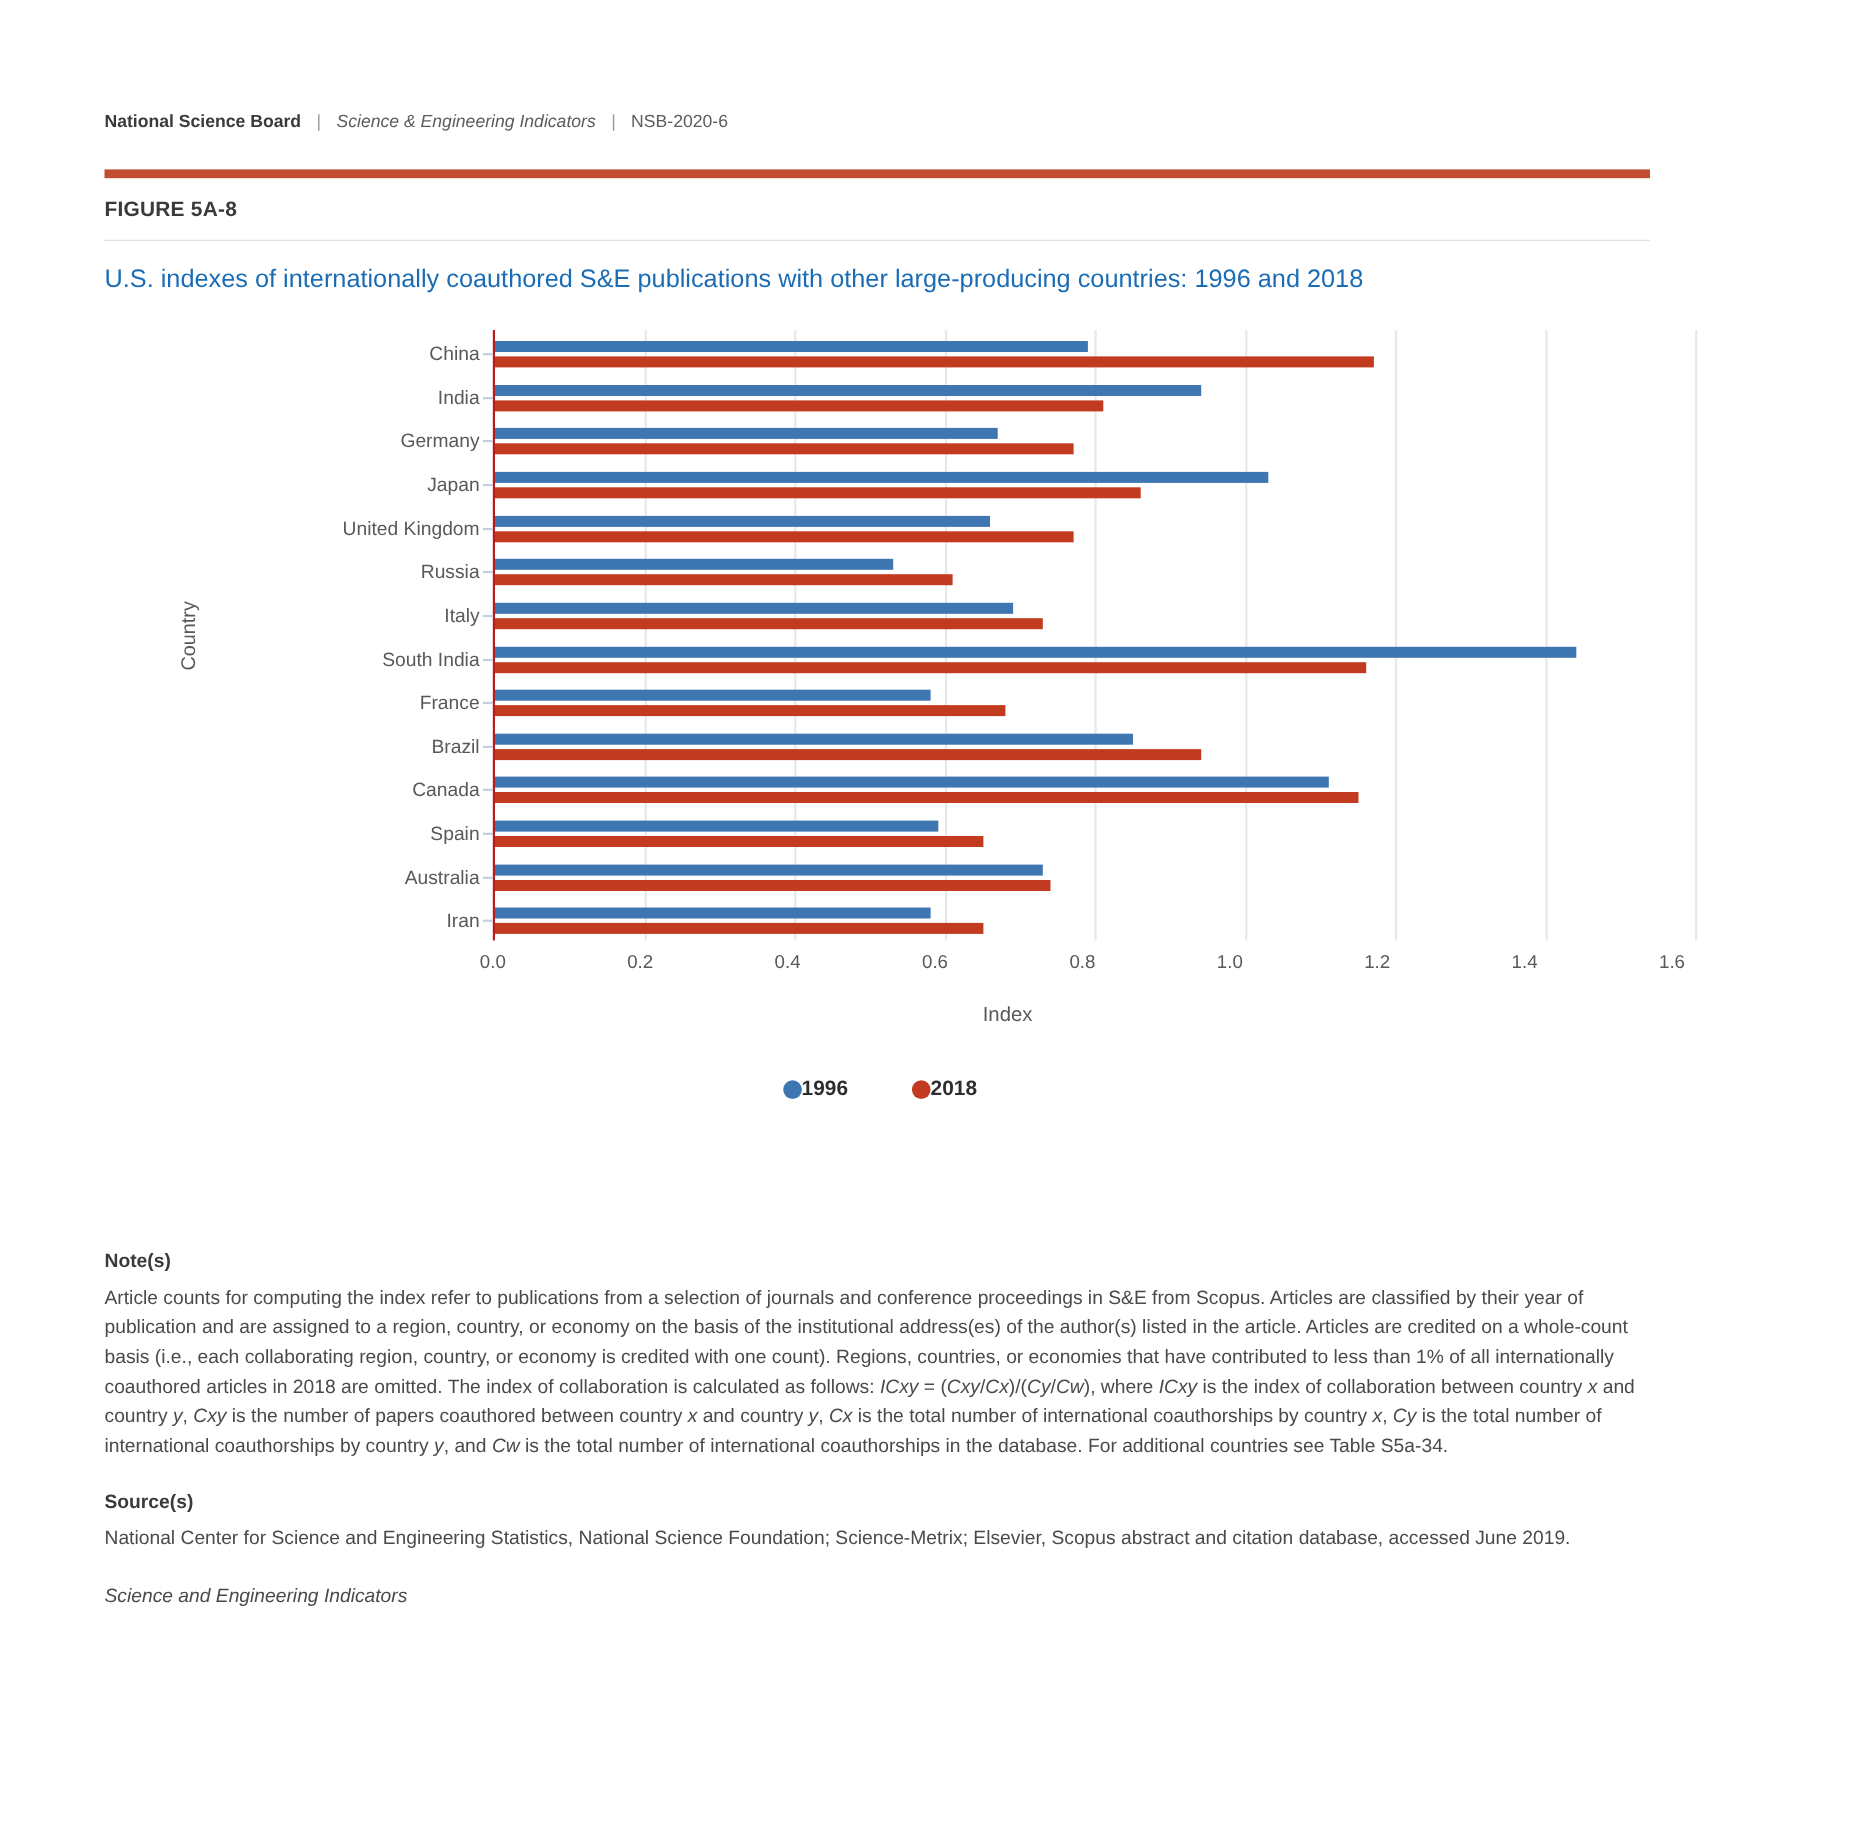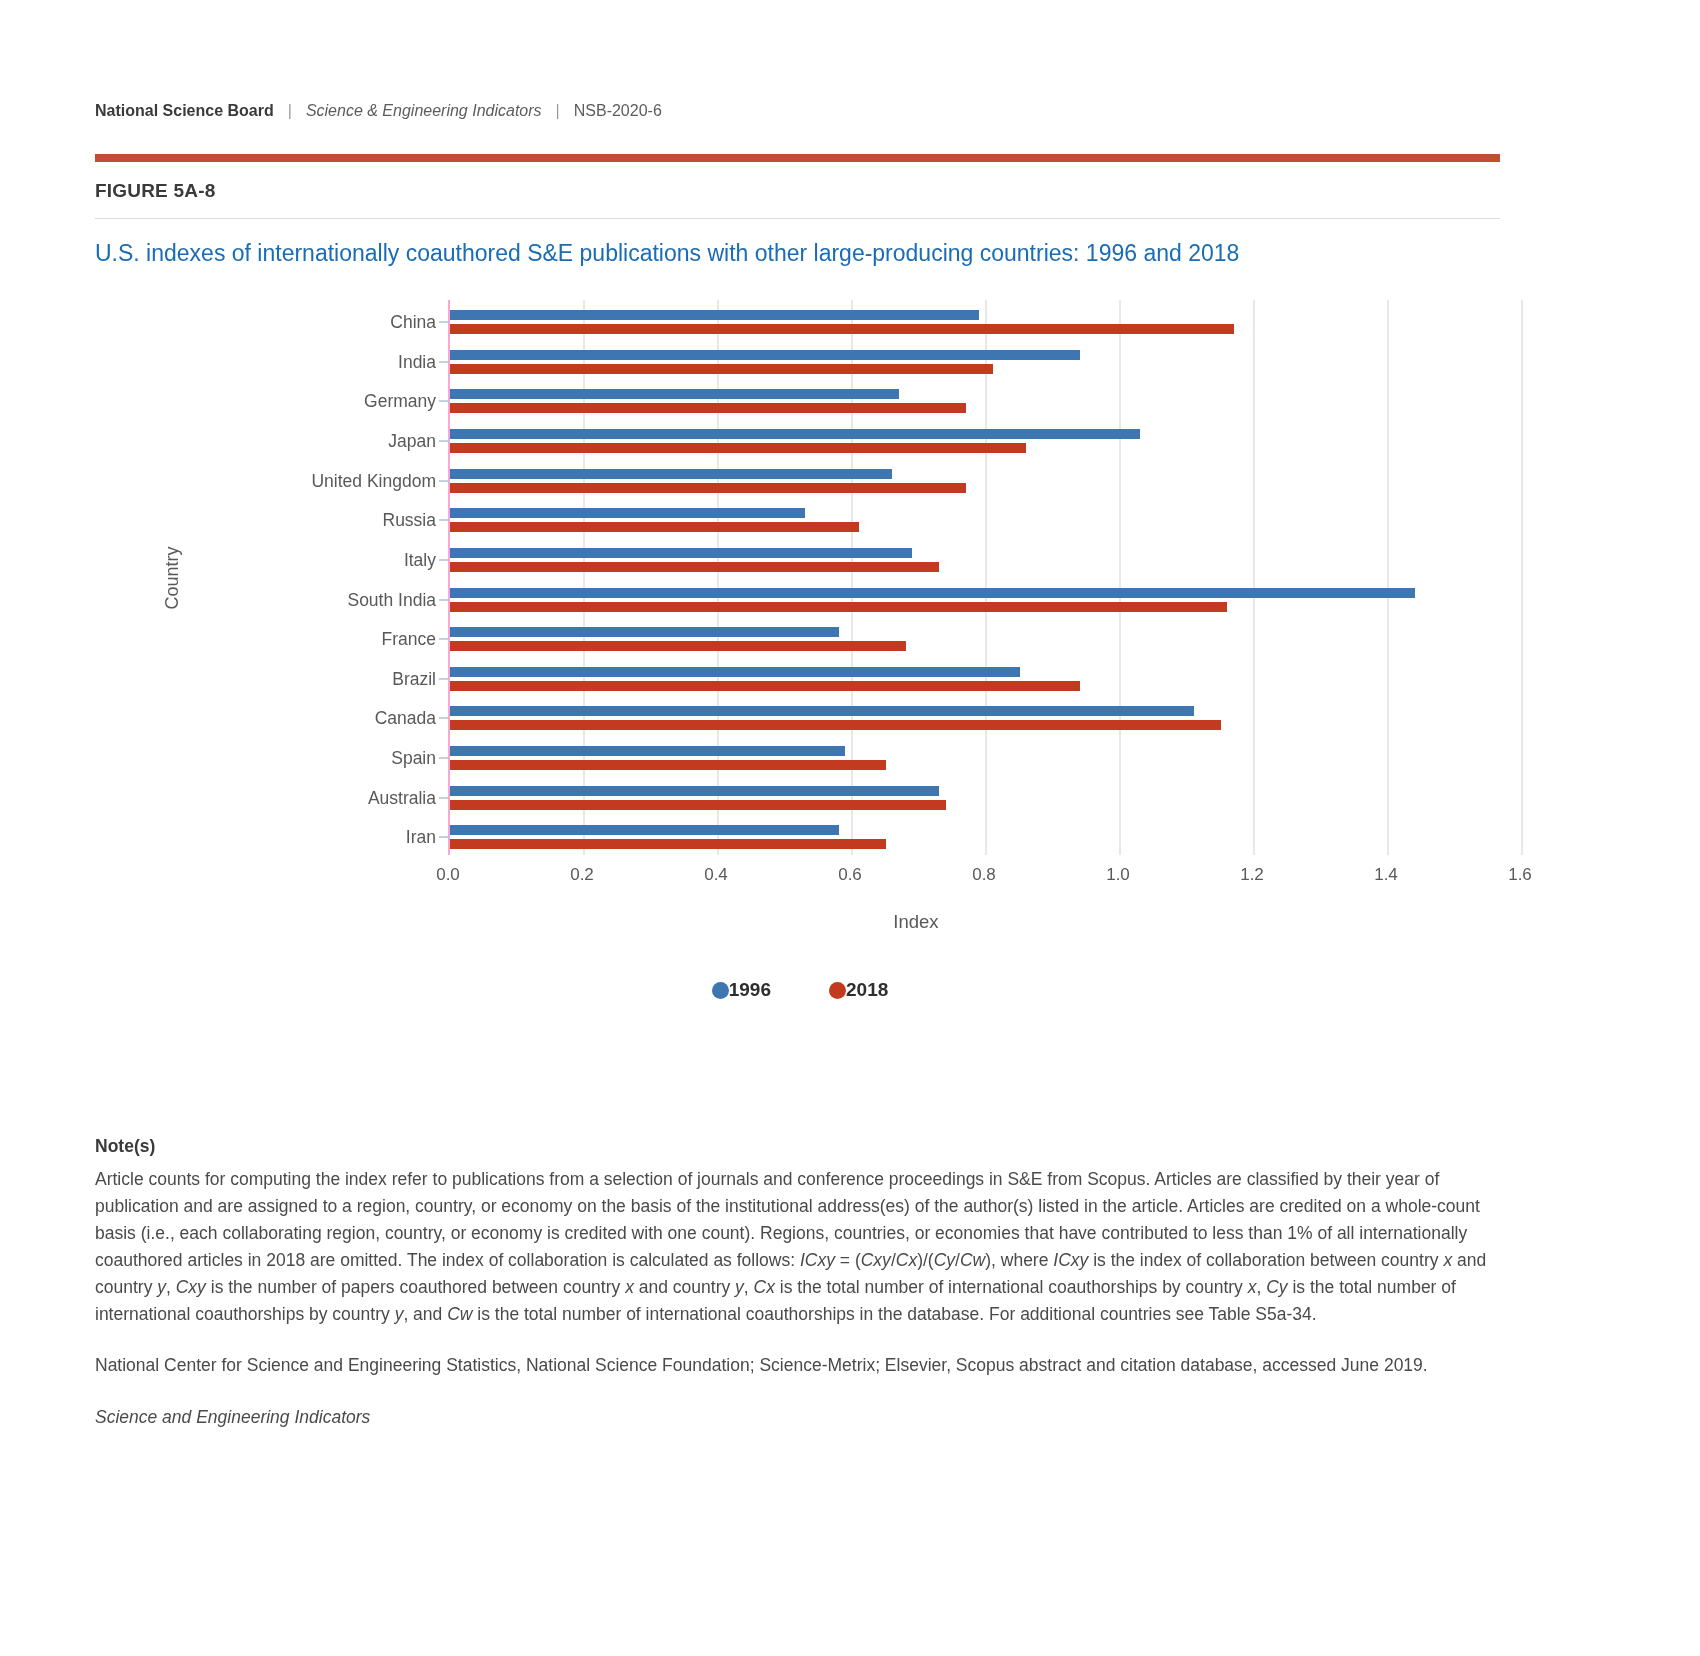--- a/index.html
+++ b/index.html
@@ -10,21 +10,21 @@
   .org{font-weight:700;color:#3a3a3a;}
   .pub{font-style:italic;color:#5c5c5c;}
   .sep{color:#9a9a9a;}
   .report-id{color:#5c5c5c;}
   .rule-red{height:8px;margin-top:34px;background:#c24d33;}
   .fig-label{margin-top:18px;font-size:19px;font-weight:600;color:#3a3a3a;letter-spacing:.2px;}
   .rule-gray{height:1px;background:#dcdcdc;margin-top:16px;}
   .fig-title{margin-top:20px;font-size:23px;font-weight:400;color:#1a6cb5;line-height:28px;}
   
   .chart-wrap{position:relative;height:555px;margin-top:33px;}
-  .plot{position:absolute;left:353px;top:0;width:1072px;height:555px;border-left:2px solid #f9a8d4;}
+  .plot{position:absolute;left:353px;top:0;width:1072px;height:555px;border-left:2px solid #b91c1c;padding-left:20px;}
   .gridline{position:absolute;top:0;bottom:0;width:2px;margin-left:-1px;background:#e8e8e8;}
   .crow{position:absolute;left:0;width:100%;}
   .clabel{position:absolute;right:calc(100% + 14px);top:22px;transform:translateY(-50%);
           white-space:nowrap;font-size:17.5px;color:#595959;}
   .ctick{position:absolute;right:calc(100% + 2px);top:21px;width:9px;height:2px;background:#c3cede;}
   .bar{position:absolute;left:0;height:10px;}
   .y-axis-title{position:absolute;left:77px;top:278px;transform:translate(-50%,-50%) rotate(-90deg);
                 font-size:18px;color:#595959;}
   .xticks{position:relative;margin-left:353px;width:1072px;height:32px;}
   .xtick{position:absolute;top:10px;transform:translateX(-50%);font-size:17px;color:#595959;}
@@ -182,18 +182,19 @@
       <span>2018</span>
     </div>
   </div>
 
   <div class="notes">
     <div class="sec-heading">Note(s)</div>
     <div><span>Article counts for computing the index refer to publications from a selection of journals and conference proceedings in S&amp;E from Scopus. Articles are classified by their year of publication and are assigned to a region, country, or economy on the basis of the institutional address(es) of the author(s) listed in the article. Articles are credited on a whole-count basis (i.e., each collaborating region, country, or economy is credited with one count). Regions, countries, or economies that have contributed to less than 1% of all internationally coauthored articles in 2018 are omitted. The index of collaboration is calculated as follows: </span><span style="font-style: italic;">ICxy</span><span> = (</span><span style="font-style: italic;">Cxy</span><span>/</span><span style="font-style: italic;">Cx</span><span>)/(</span><span style="font-style: italic;">Cy</span><span>/</span><span style="font-style: italic;">Cw</span><span>), where </span><span style="font-style: italic;">ICxy</span><span> is the index of collaboration between country </span><span style="font-style: italic;">x</span><span> and country </span><span style="font-style: italic;">y</span><span>, </span><span style="font-style: italic;">Cxy</span><span> is the number of papers coauthored between country </span><span style="font-style: italic;">x</span><span> and country </span><span style="font-style: italic;">y</span><span>, </span><span style="font-style: italic;">Cx</span><span> is the total number of international coauthorships by country </span><span style="font-style: italic;">x</span><span>, </span><span style="font-style: italic;">Cy</span><span> is the total number of international coauthorships by country </span><span style="font-style: italic;">y</span><span>, and </span><span style="font-style: italic;">Cw</span><span> is the total number of international coauthorships in the database. For additional countries see Table S5a-34.</span></div>
   </div>
 
   <div class="notes sources">
+    <div class="sec-heading">Source(s)</div>
     <div>National Center for Science and Engineering Statistics, National Science Foundation; Science-Metrix; Elsevier, Scopus abstract and citation database, accessed June 2019.</div>
   </div>
 
   <div class="footer-title">Science and Engineering Indicators</div>
 
 </div>
 
 </body></html>

